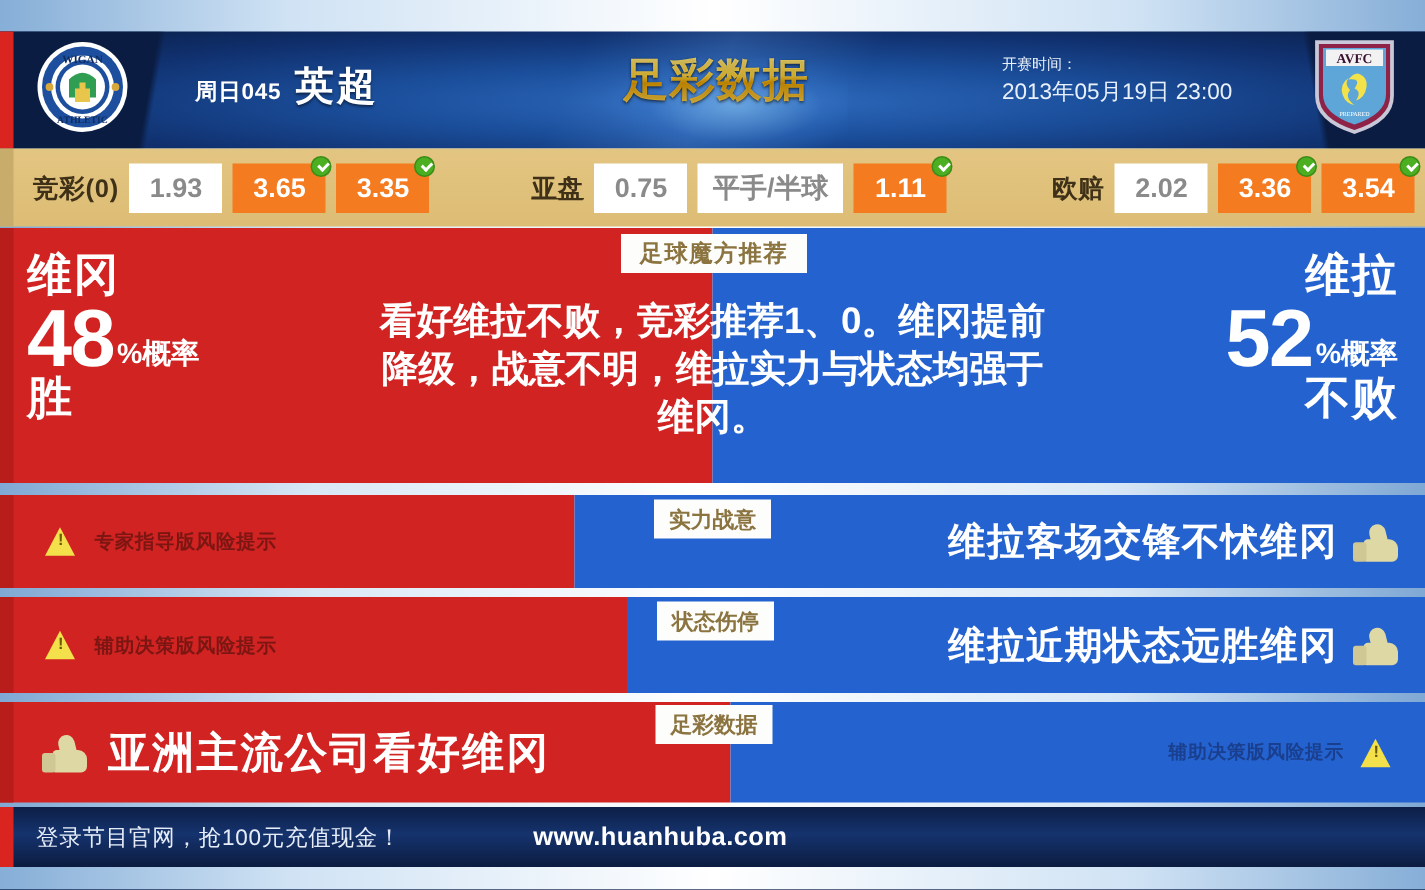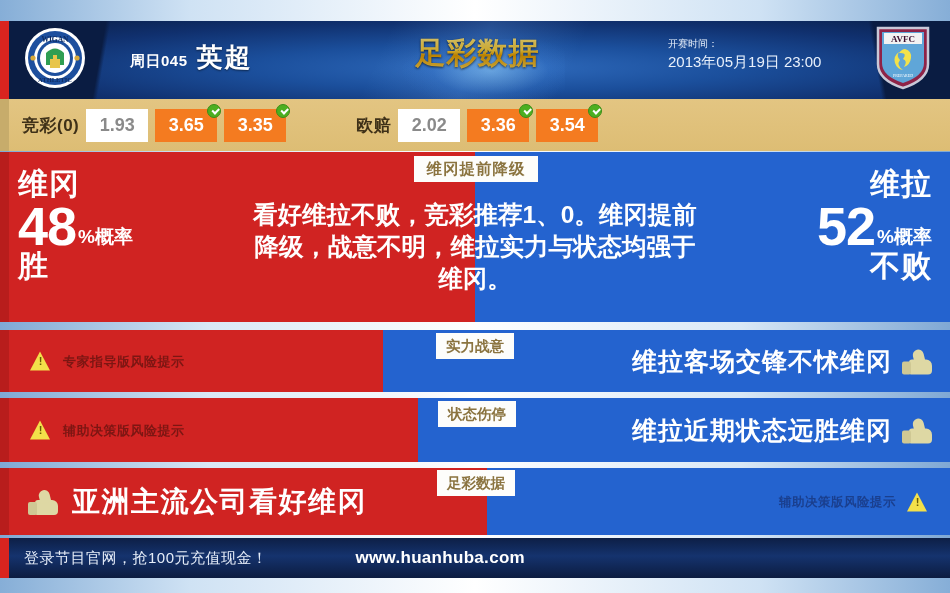--- a/index.html
+++ b/index.html
@@ -217,20 +217,33 @@
       <span class="cell hot">
         <span>3.65</span>
         <i class="tick"></i>
       </span>
       <span class="cell hot">
         <span>3.35</span>
         <i class="tick"></i>
       </span>
     </div>
 
+    <div class="odds-group odds-g2">
+      <span class="odds-title u">亚盘</span>
+      <span class="cell plain">
+        <span>0.75</span>
+      </span>
+      <span class="cell plain wide">
+        <span>平手/半球</span>
+      </span>
+      <span class="cell hot">
+        <span>1.11</span>
+        <i class="tick"></i>
+      </span>
+    </div>
 
     <div class="odds-group odds-g3">
       <span class="odds-title">欧赔</span>
       <span class="cell plain">
         <span>2.02</span>
       </span>
       <span class="cell hot">
         <span>3.36</span>
         <i class="tick"></i>
       </span>
@@ -262,21 +275,21 @@
         </div>
         <div class="p-res">不败</div>
       </div>
     </div>
   </div>
   <div class="prob-redtab"></div>
 
   <div class="advice">
     <div class="advice-txt">看好维拉不败，竞彩推荐1、0。维冈提前降级，战意不明，维拉实力与状态均强于维冈。</div>
   </div>
-  <div class="tab tab-main">维冈提前降级</div>
+  <div class="tab tab-main">足球魔方推荐</div>
 
   <div class="row row-r1 r1">
     <div class="red">
       <div class="risk">
         <span class="warn"></span>
         <span class="risk-txt">专家指导版风险提示</span>
       </div>
     </div>
     <div class="blue">
       <div class="blue-msg">

